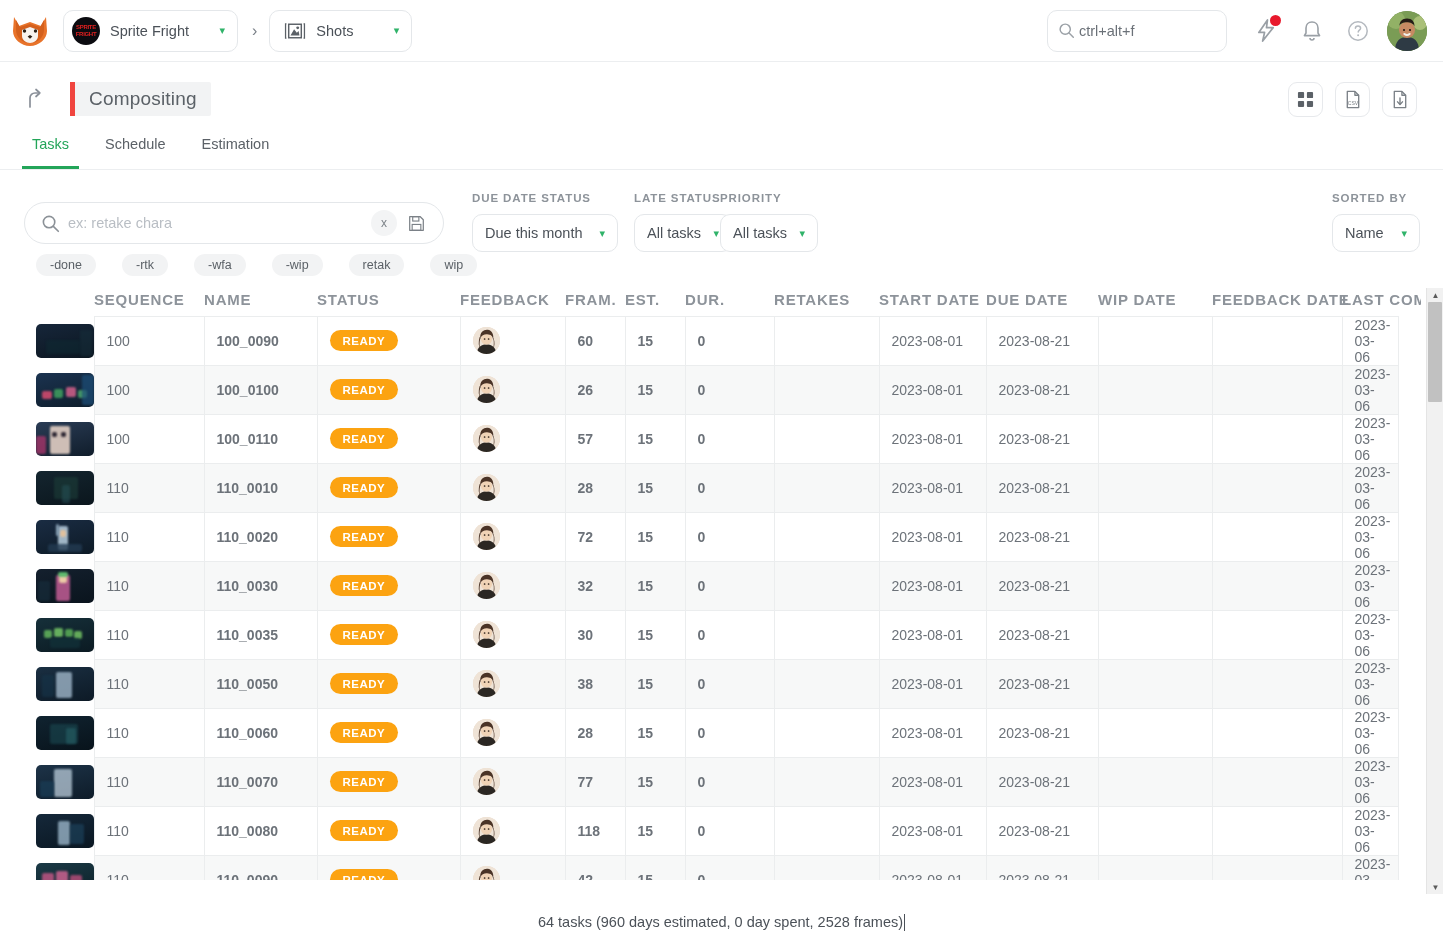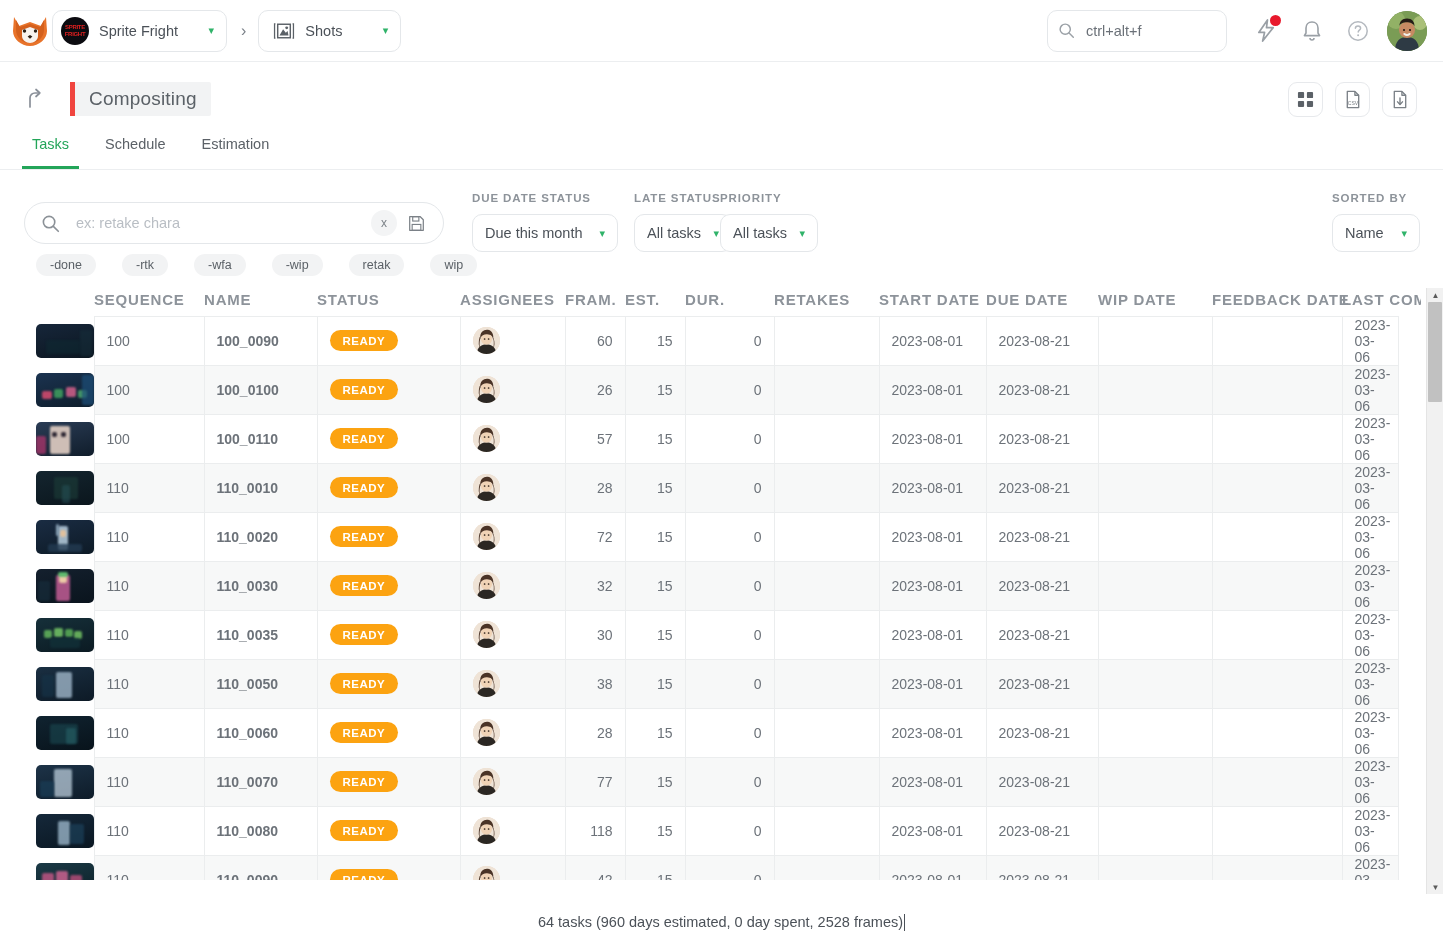--- a/index.html
+++ b/index.html
@@ -23,21 +23,21 @@
   .logo-fox { margin-left: 8px; width: 44px; height: 44px; display:flex; align-items:center; justify-content:center; }
 
   .selector {
     display: flex; align-items: center;
     height: 42px;
     border: 1px solid #e4e7ea;
     border-radius: 10px;
     background: #fff;
     padding: 0 12px 0 8px;
   }
-  .selector.project { width: 175px; }
+  .selector.project { margin-left: 11px; width: 175px; }
   .selector.shots { margin-left: 0px; width: 143px; padding-left: 14px; }
   .sel-avatar {
     width: 28px; height: 28px; border-radius: 50%;
     background: #0b0b10; flex: 0 0 auto;
     display:flex; align-items:center; justify-content:center;
     overflow:hidden;
   }
   .sel-avatar .sf-text {
     font-size: 6px; font-weight: bold; color: #e02020; line-height: 1.05;
     text-align:center; letter-spacing:-0.3px;
@@ -53,21 +53,21 @@
   .searchbox {
     width: 180px; height: 42px;
     border: 1px solid #e4e7ea; border-radius: 10px;
     display: flex; align-items: center; padding: 0 10px;
     margin-right: 22px;
     background:#fff;
   }
   .searchbox input {
     border: none; outline: none; font-size: 14.5px; color: #6b7178;
     font-family: "Liberation Sans", sans-serif;
-    margin-left: 9px; width: 120px; background: transparent;
+    margin-left: 2px; width: 120px; background: transparent;
   }
 
   .topicon { width: 34px; height: 34px; margin-right: 12px; position: relative;
              display:flex; align-items:center; justify-content:center; }
   .dot-badge {
     position: absolute; top: 1px; right: 2px;
     width: 11px; height: 11px; border-radius: 50%;
     background: #e8192c;
   }
   .user-avatar {
@@ -116,21 +116,21 @@
   
   .filters { position: absolute; top: 186px; left: 0; width: 1443px; height: 100px; }
 
   .search-pill {
     position: absolute; left: 24px; top: 16px;
     width: 420px; height: 42px;
     border: 1px solid #e4e7ea; border-radius: 22px;
     display: flex; align-items: center; padding: 0 8px 0 16px; background:#fff;
   }
   .search-pill input {
-    flex: 1 1 auto; border: none; outline: none; margin-left: 14px;
+    flex: 1 1 auto; border: none; outline: none; margin-left: 6px;
     font-size: 14.5px; color: #4b5158; background: transparent;
     font-family: "Liberation Sans", sans-serif;
   }
   .search-pill input::placeholder { color: #b9bec4; }
   .clear-x {
     width: 26px; height: 26px; border-radius: 50%; background: #f3f4f5;
     display: flex; align-items: center; justify-content: center;
     font-size: 12px; color: #7c8288; margin-right: 6px;
   }
   .save-ico { width: 26px; height: 26px; display:flex; align-items:center; justify-content:center; margin-right:6px; }
@@ -193,21 +193,21 @@
 
   .badge {
     display: inline-flex; align-items: center; justify-content: center;
     background: #fca311; color: #fff; font-size: 11.5px; font-weight: bold;
     letter-spacing: .5px; border-radius: 11px; height: 21px; padding: 0 13px;
   }
   .assignee-av {
     width: 27px; height: 27px; border-radius: 50%; overflow: hidden;
     background: #e8d9c8; position: relative;
   }
-  td.num { text-align: right; padding-right: 14px; }
+  td.num { padding-right: 14px; font-weight: bold; }
   td.c-date { color: #6c7279; }
 
   
   .vscroll {
     position: absolute; top: 288px; right: 0px; width: 17px; height: 606px;
     background: #f1f1f1; border-left: 1px solid #e4e4e4;
   }
   .vscroll .thumbbar {
     position: absolute; top: 14px; left: 1px; width: 14px; height: 100px;
     background: #c1c1c1; border-radius: 1px;
@@ -440,21 +440,21 @@
         <col style="width:112px">
         <col style="width:114px">
       <col style="width:130px">
     </colgroup>
     <thead>
       <tr>
         <th></th>
         <th>SEQUENCE</th>
         <th>NAME</th>
         <th>STATUS</th>
-        <th>ASSIGNEES</th>
+        <th>FEEDBACK</th>
         <th>FRAM.</th>
         <th>EST.</th>
         <th>DUR.</th>
         <th>RETAKES</th>
         <th>START DATE</th>
         <th>DUE DATE</th>
         <th>WIP DATE</th>
         <th>FEEDBACK DATE</th>
         <th>LAST COMMENT</th>
       </tr>

